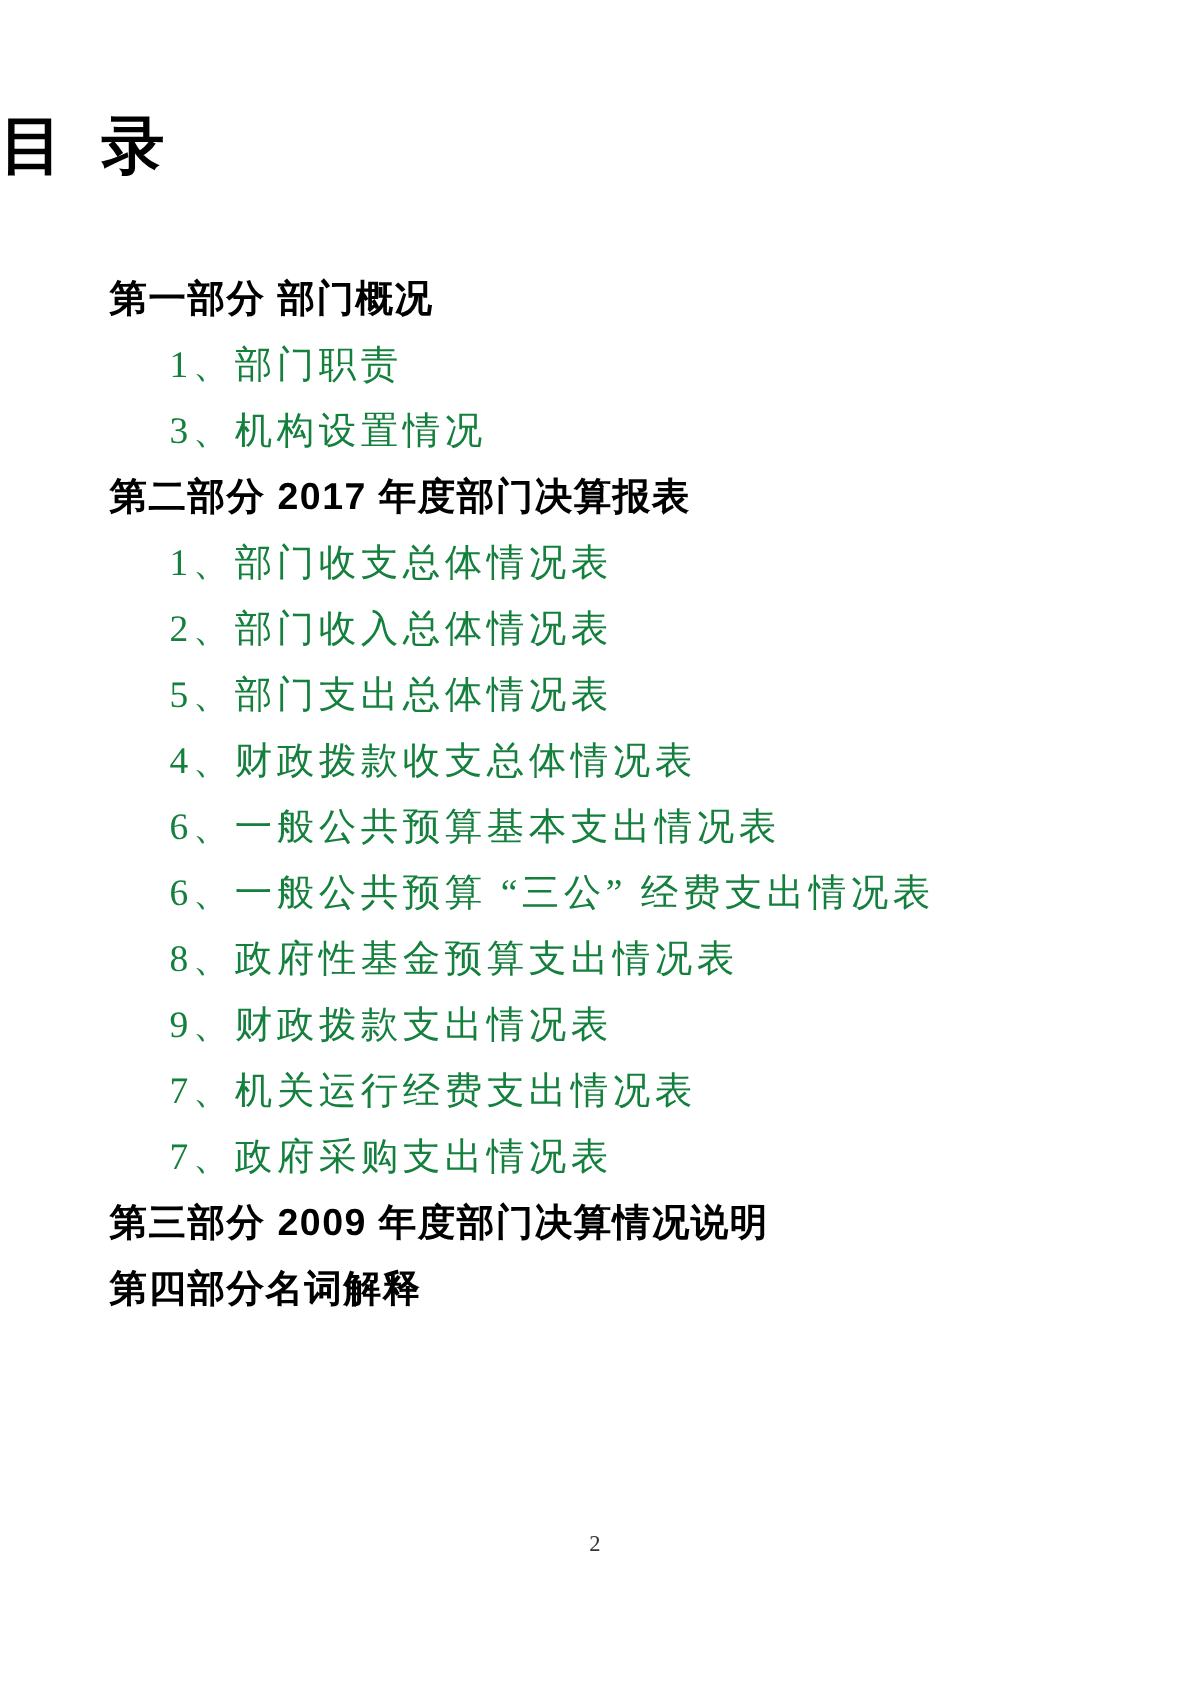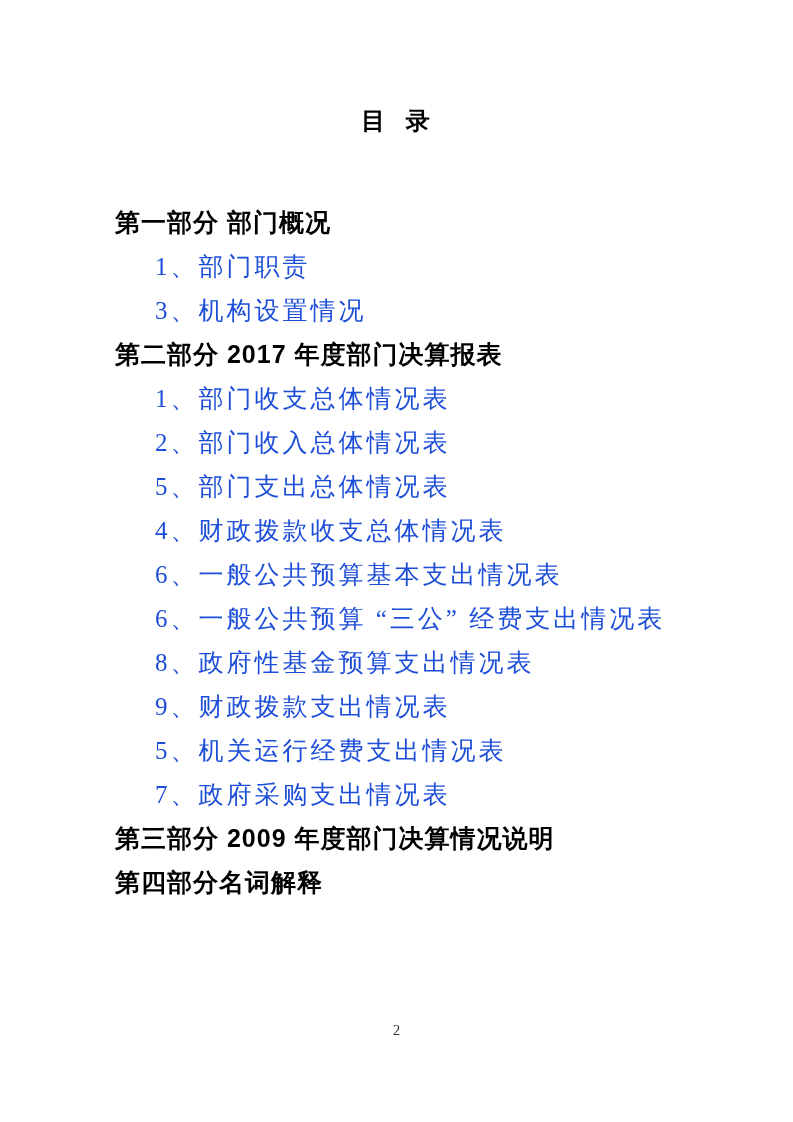--- a/index.html
+++ b/index.html
@@ -8,33 +8,33 @@
     position: relative;
     width: 793px;
     height: 1122px;
     margin: 0 auto;
     background: #ffffff;
     color: #000000;
     font-family: "Liberation Serif", "DejaVu Serif", serif;
     overflow: hidden;
   }
   .doc-title {
-    padding-top: 96px;
-    text-align: center;
+    padding-top: 72px;
+    text-align: left;
     font-family: "Liberation Sans", "DejaVu Sans", sans-serif;
     font-weight: 700;
-    font-size: 24px;
+    font-size: 42px;
     line-height: 50px;
     letter-spacing: 2px;
     word-spacing: 10px;
     color: #000000;
   }
   .toc {
     margin-top: 54px;
-    margin-left: 115px;
+    margin-left: 73px;
     margin-right: 40px;
   }
   .toc-row {
     height: 44px;
     display: flex;
     align-items: center;
     white-space: nowrap;
   }
   .toc-heading {
     font-family: "Liberation Sans", "DejaVu Sans", sans-serif;
@@ -42,21 +42,21 @@
     font-size: 25px;
     letter-spacing: 1px;
     color: #000000;
   }
   .toc-item {
     margin-left: 40px;
     font-family: "Liberation Serif", "DejaVu Serif", serif;
     font-weight: 400;
     font-size: 25px;
     letter-spacing: 3px;
-    color: #1d4ed8;
+    color: #15803d;
   }
   .page-number {
     position: absolute;
     top: 1022px;
     left: 0;
     width: 100%;
     text-align: center;
     font-family: "Liberation Serif", "DejaVu Serif", serif;
     font-size: 15px;
     color: #333333;
@@ -102,21 +102,21 @@
     <div class="toc-row">
       <span class="toc-item">6、一般公共预算 “三公” 经费支出情况表</span>
     </div>
     <div class="toc-row">
       <span class="toc-item">8、政府性基金预算支出情况表</span>
     </div>
     <div class="toc-row">
       <span class="toc-item">9、财政拨款支出情况表</span>
     </div>
     <div class="toc-row">
-      <span class="toc-item">5、机关运行经费支出情况表</span>
+      <span class="toc-item">7、机关运行经费支出情况表</span>
     </div>
     <div class="toc-row">
       <span class="toc-item">7、政府采购支出情况表</span>
     </div>
 
     <div class="toc-row">
       <span class="toc-heading">第三部分 2009 年度部门决算情况说明</span>
     </div>
 
     <div class="toc-row gap-before">

